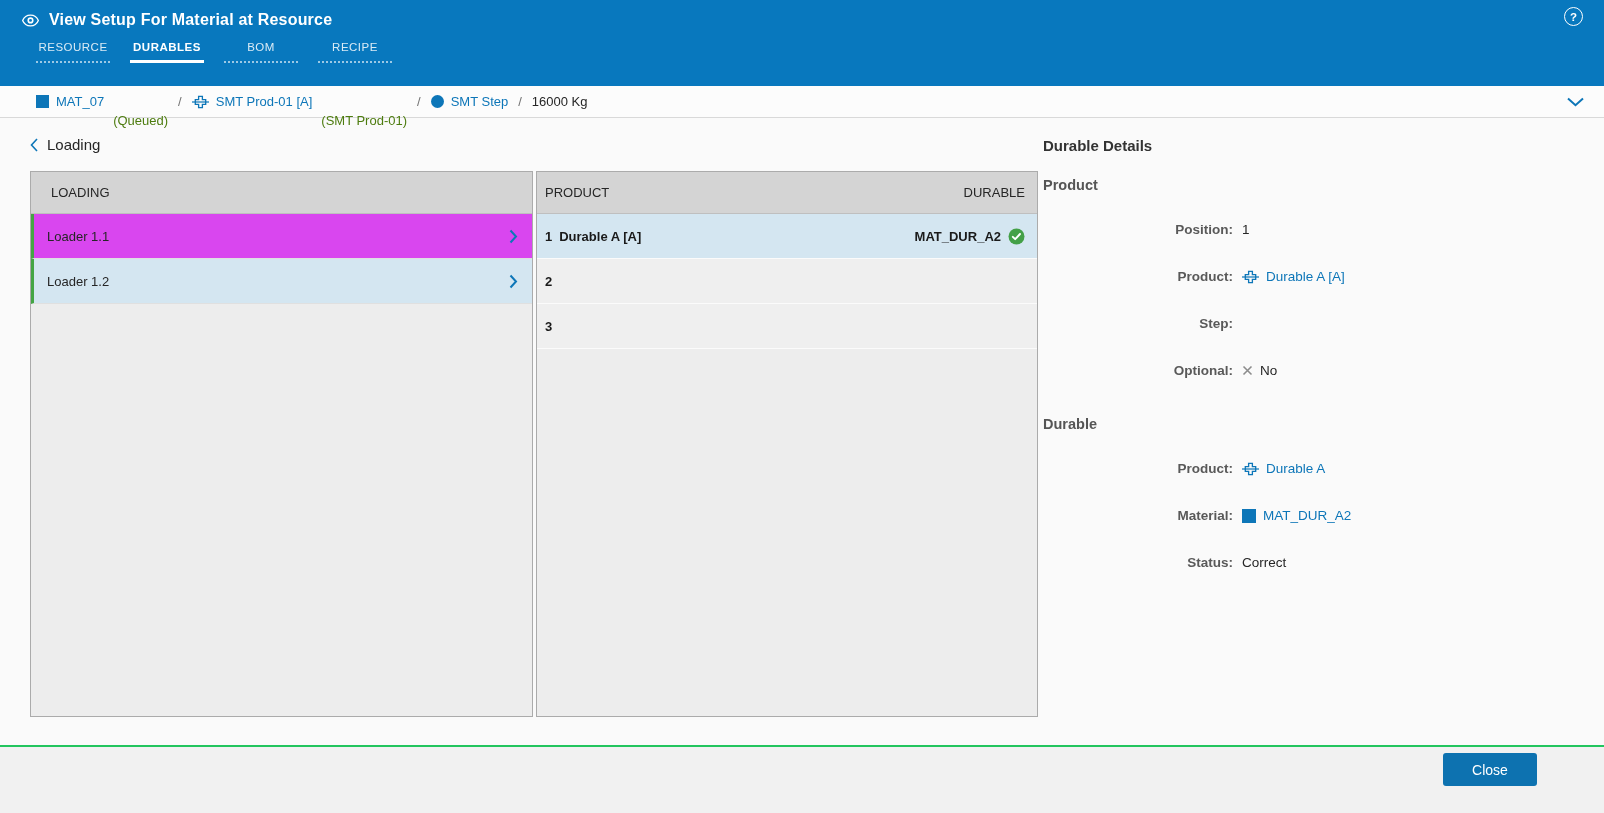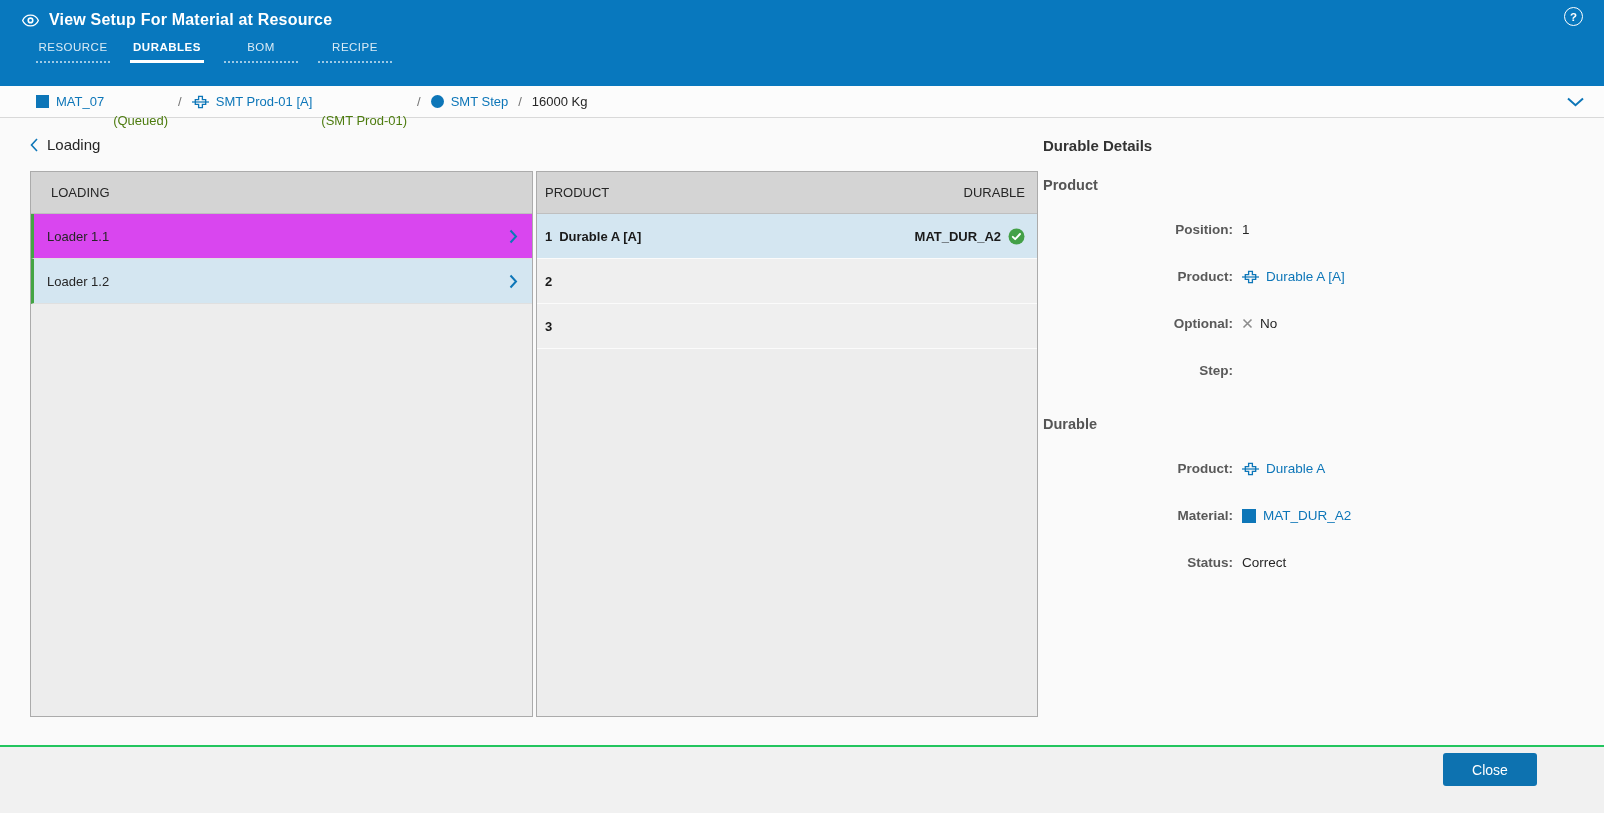--- a/index.html
+++ b/index.html
@@ -207,34 +207,34 @@
               <path d="M0 7 H18" stroke="#0d76b8" stroke-width="1.3"></path>
             </svg>
           </span>
           <span>Durable A [A]</span>
         </a>
       </span>
     </div>
 
 
     <div class="field">
+      <span class="flabel">Step:</span>
+      <span class="fval"></span>
+    </div>
+
+    <div class="field">
       <span class="flabel">Optional:</span>
       <span class="fval">
         <span class="icon-wrap">
           <svg width="11" height="11" viewBox="0 0 11 11">
               <path d="M1.5 1.5 9.5 9.5 M9.5 1.5 1.5 9.5" stroke="#8c8c8c" stroke-width="1.6"></path>
             </svg>
         </span>
         <span>No</span>
       </span>
-    </div>
-
-    <div class="field">
-      <span class="flabel">Step:</span>
-      <span class="fval"></span>
     </div>
 
     <div class="section-title">Durable</div>
 
     <div class="field">
       <span class="flabel">Product:</span>
       <span class="fval">
         <a>
           <span class="icon-wrap">
             <svg width="17" height="14" viewBox="0 0 18 14">

